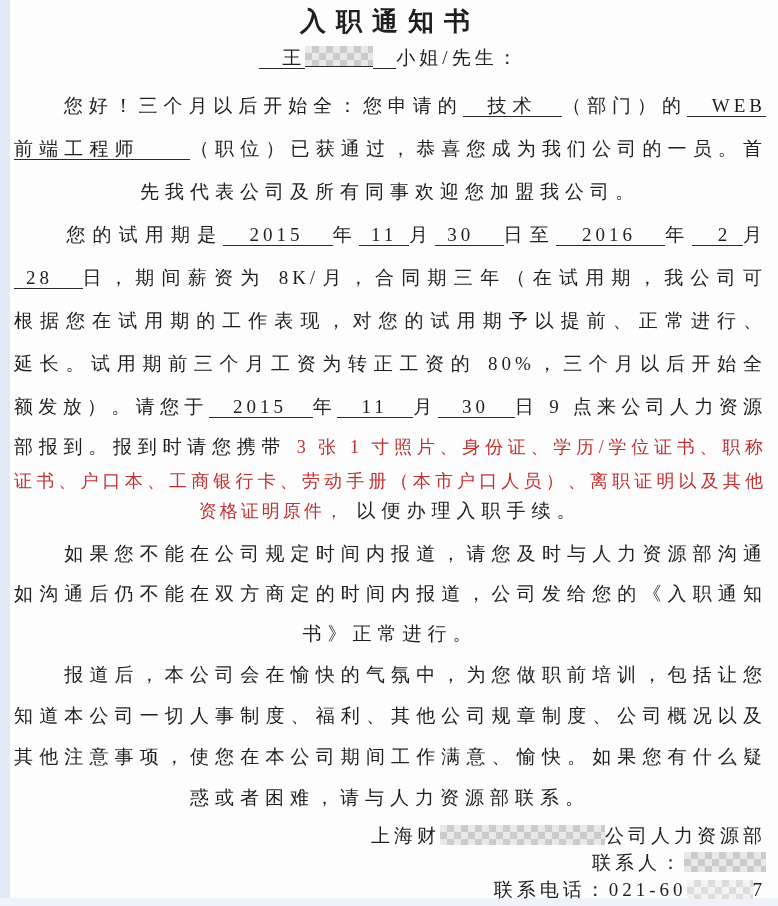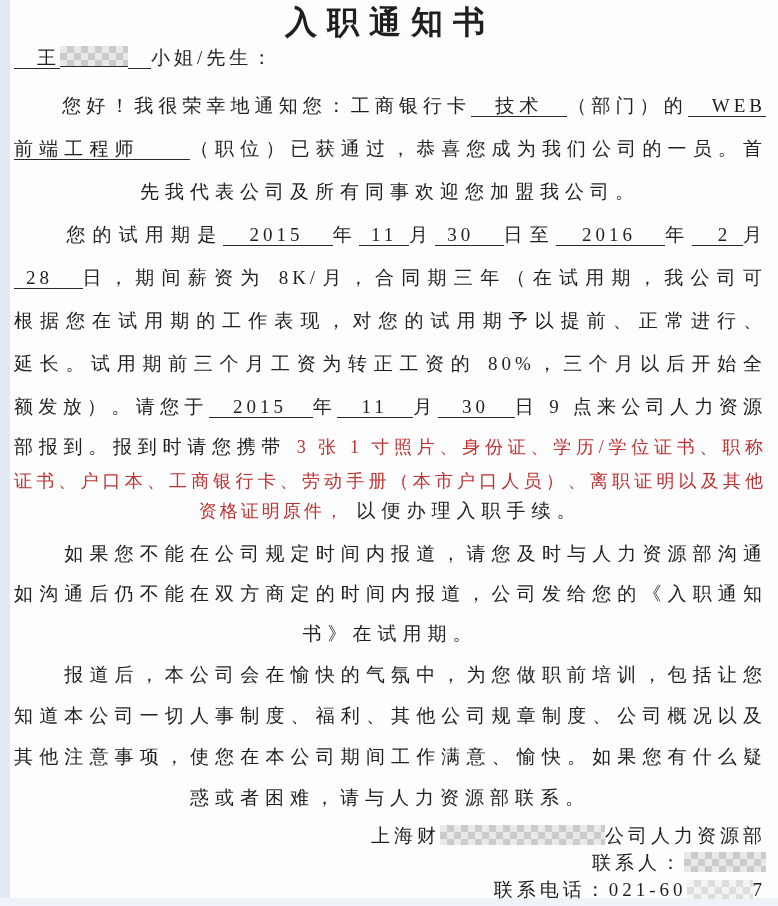--- a/index.html
+++ b/index.html
@@ -18,29 +18,29 @@
   .strip-bottom{
     position:absolute;left:0;bottom:0;width:100%;height:8px;
     background:var(--strip-bottom,#eef3f9);
   }
   .content{
     position:absolute;left:14px;top:6px;width:752px;
   }
   .title{
     height:32px;line-height:32px;
     text-align:center;font-weight:bold;
-    font-size:32px;letter-spacing:10px;
+    font-size:26px;letter-spacing:10px;
   }
   .line{
     font-size:19px;
     height:43px;line-height:43px;
     letter-spacing:4px;
     overflow:hidden;
   }
-  .line.name{height:36px;line-height:36px;margin-top:2px;letter-spacing:4px;}
+  .line.name{height:36px;line-height:36px;margin-top:2px;letter-spacing:4px;text-align:center;}
   .line.just{text-align:justify;text-align-last:justify;}
   .line.left{text-align:center;letter-spacing:6px;}
   .line.tight38{height:38px;line-height:38px;}
   .line.tight30{height:30px;line-height:30px;}
   .line.p3{height:40px;line-height:40px;}
   .line.p4{height:41px;line-height:41px;}
   .line.sig{
     height:27px;line-height:27px;
     letter-spacing:4px;
     text-align-last:right;
@@ -70,34 +70,34 @@
 </head>
 <body>
 
 <div class="page">
   <div class="strip-left"></div>
   <div class="strip-bottom"></div>
   <div class="content">
     <div class="title">入职通知书</div>
     <div id="lines-root">
         <div class="line name"><span class="seg u">　王</span><span class="seg u mosaic" style="width: 68px;"></span><span class="seg u">　</span><span class="seg ">小姐/先生：</span></div>
-        <div class="line just mt8"><span class="seg ">　　您好！我很荣幸地通知您：工商银行卡</span><span class="seg u">　技术　</span><span class="seg ">（部门）的</span><span class="seg u">　WEB</span></div>
+        <div class="line just mt8"><span class="seg ">　　您好！三个月以后开始全：您申请的</span><span class="seg u">　技术　</span><span class="seg ">（部门）的</span><span class="seg u">　WEB</span></div>
         <div class="line just"><span class="seg u">前端工程师　　</span><span class="seg ">（职位）已获通过，恭喜您成为我们公司的一员。首</span></div>
         <div class="line left"><span class="seg ">先我代表公司及所有同事欢迎您加盟我公司。</span></div>
         <div class="line just"><span class="seg ">　　您的试用期是</span><span class="seg u">　2015　</span><span class="seg ">年</span><span class="seg u"> 11 </span><span class="seg ">月</span><span class="seg u"> 30　</span><span class="seg ">日至</span><span class="seg u">　2016　</span><span class="seg ">年</span><span class="seg u">　2 </span><span class="seg ">月</span></div>
         <div class="line just"><span class="seg u"> 28　</span><span class="seg ">日，期间薪资为 8K/月，合同期三年（在试用期，我公司可</span></div>
         <div class="line just"><span class="seg ">根据您在试用期的工作表现，对您的试用期予以提前、正常进行、</span></div>
         <div class="line just"><span class="seg ">延长。试用期前三个月工资为转正工资的 80%，三个月以后开始全</span></div>
         <div class="line just"><span class="seg ">额发放）。请您于</span><span class="seg u">　2015　</span><span class="seg ">年</span><span class="seg u">　11　</span><span class="seg ">月</span><span class="seg u">　30　</span><span class="seg ">日 9 点来公司人力资源</span></div>
         <div class="line just tight38"><span class="seg ">部报到。报到时请您携带 </span><span class="seg red">3 张 1 寸照片、身份证、学历/学位证书、职称</span></div>
         <div class="line just tight30"><span class="seg red">证书、户口本、工商银行卡、劳动手册（本市户口人员）、离职证明以及其他</span></div>
         <div class="line left tight30"><span class="seg red">资格证明原件，</span><span class="seg "> 以便办理入职手续。</span></div>
         <div class="line just p3 mt8"><span class="seg ">　　如果您不能在公司规定时间内报道，请您及时与人力资源部沟通</span></div>
         <div class="line just p3"><span class="seg ">如沟通后仍不能在双方商定的时间内报道，公司发给您的《入职通知</span></div>
-        <div class="line left p3"><span class="seg ">书》在试用期。</span></div>
+        <div class="line left p3"><span class="seg ">书》正常进行。</span></div>
         <div class="line just p4"><span class="seg ">　　报道后，本公司会在愉快的气氛中，为您做职前培训，包括让您</span></div>
         <div class="line just p4"><span class="seg ">知道本公司一切人事制度、福利、其他公司规章制度、公司概况以及</span></div>
         <div class="line just p4"><span class="seg ">其他注意事项，使您在本公司期间工作满意、愉快。如果您有什么疑</span></div>
         <div class="line left p4"><span class="seg ">惑或者困难，请与人力资源部联系。</span></div>
         <div class="line sig mt4"><span class="seg ">上海财</span><span class="seg mosaic" style="width: 165px;"></span><span class="seg ">公司人力资源部</span></div>
         <div class="line sig"><span class="seg ">联系人：</span><span class="seg mosaic" style="width: 82px;"></span></div>
         <div class="line sig"><span class="seg ">联系电话：021-60</span><span class="seg mosaic light" style="width: 66px;"></span><span class="seg ">7</span></div>
       </div>
   </div>
 </div>

